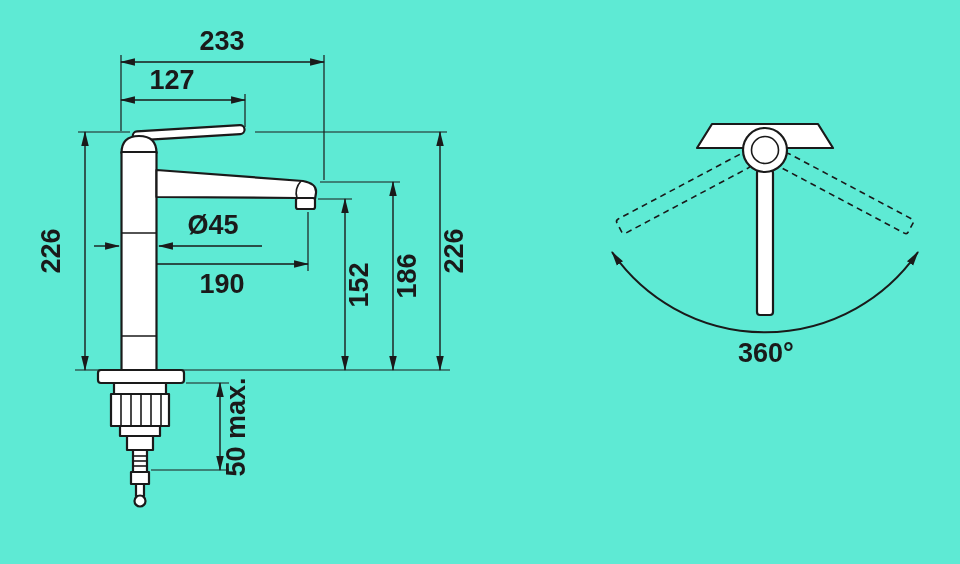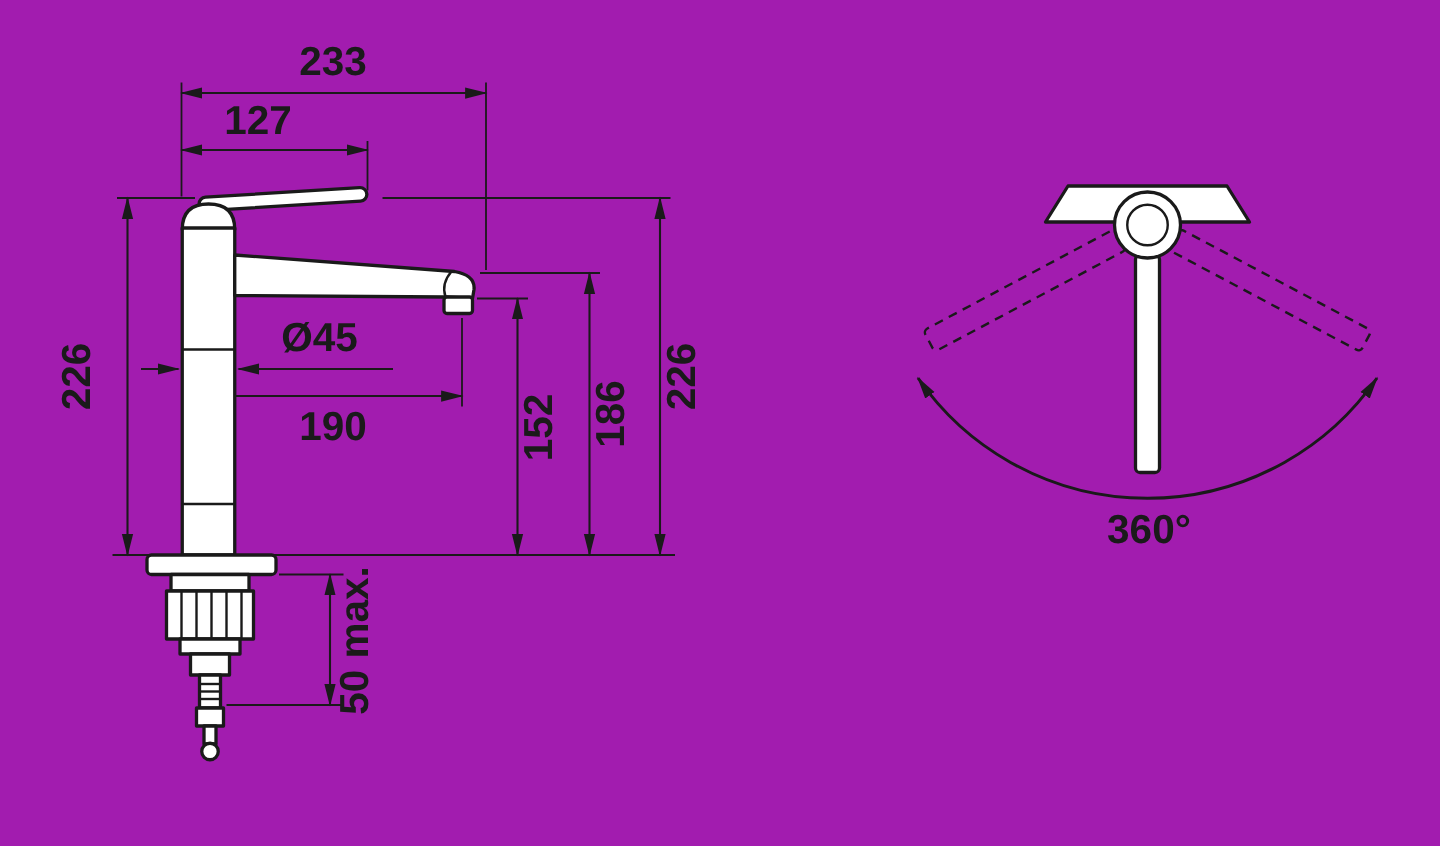--- a/index.html
+++ b/index.html
@@ -4,21 +4,21 @@
 <style>
   html, body {
     margin: 0;
     padding: 0;
     background: #ffffff;
   }
   .canvas {
     position: relative;
     width: 960px;
     height: 564px;
-    background: #a21caf;
+    background: #5eead4;
     overflow: hidden;
     font-family: "Liberation Sans", sans-serif;
   }
   svg { display: block; }
   .outline { fill: #ffffff; stroke: #1a1a1a; stroke-width: 2.2; stroke-linejoin: round; }
   .thin    { fill: none; stroke: #1a1a1a; stroke-width: 1.6; }
   .dim     { fill: none; stroke: #1a1a1a; stroke-width: 1.4; }
   .ext     { fill: none; stroke: #1a1a1a; stroke-width: 1.2; }
   .dashed  { fill: none; stroke: #1a1a1a; stroke-width: 1.6; stroke-dasharray: 6 4.5; }
   .arc     { fill: none; stroke: #1a1a1a; stroke-width: 2; }

